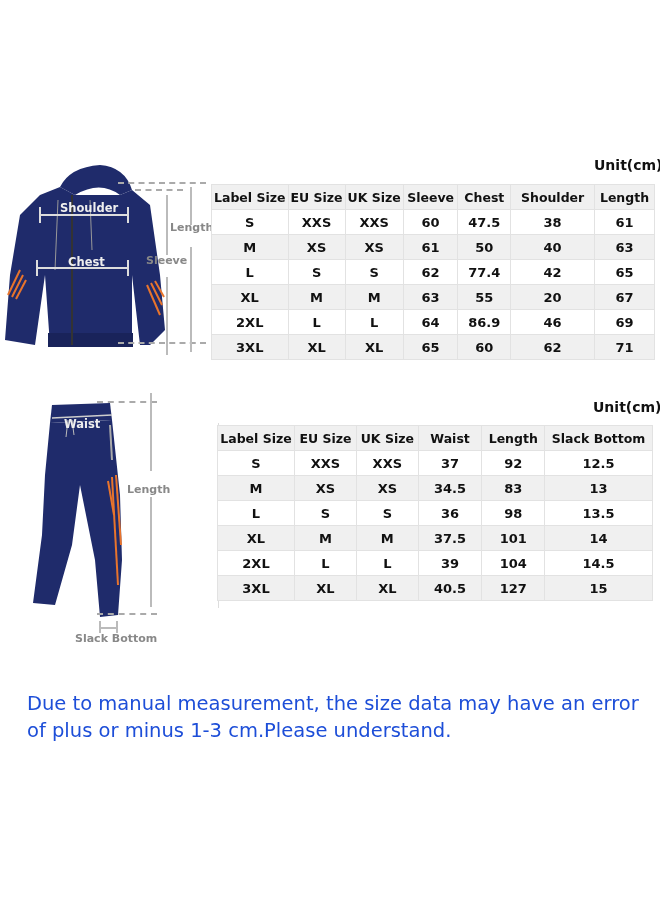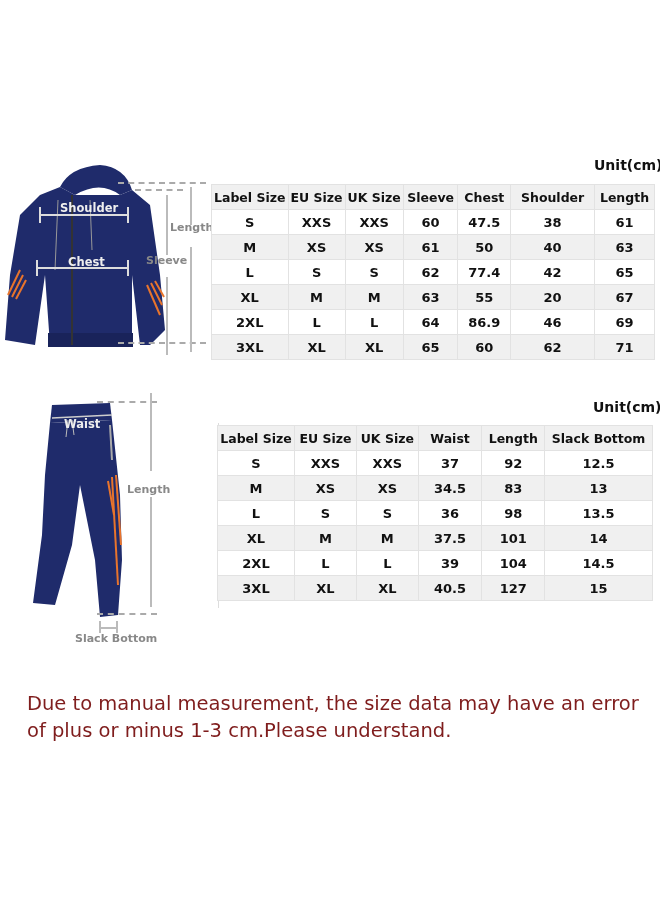--- a/index.html
+++ b/index.html
@@ -16,21 +16,21 @@
   table.size tr.odd td { background: #ffffff; }
 
   .garment { position: absolute; }
   .lbl { position: absolute; font-size: 11px; color: #888; font-weight: bold; }
   .lbl.light { color: #eee; font-size: 11.5px; }
   .mline { position: absolute; background: #bbb; }
   .dash { position: absolute; border-top: 2px dashed #aaa; height: 0; }
 
   .note {
     position: absolute; left: 27px; top: 690px; width: 630px;
-    color: #7f1d1d; font-size: 19.5px; line-height: 27px;
+    color: #1d4ed8; font-size: 19.5px; line-height: 27px;
     font-family: "DejaVu Sans", sans-serif;
   }
 </style>
 </head>
 <body>
 
 <div class="garment" style="left:0;top:165px;width:215px;height:200px;">
   <svg width="215" height="200" viewBox="0 0 215 200" style="position:absolute;left:0;top:0;">
 
     <path d="M60 22 Q70 2 100 0 Q125 2 132 25 L120 30 Q100 15 75 30 Z" fill="#1f2b6b"></path>

